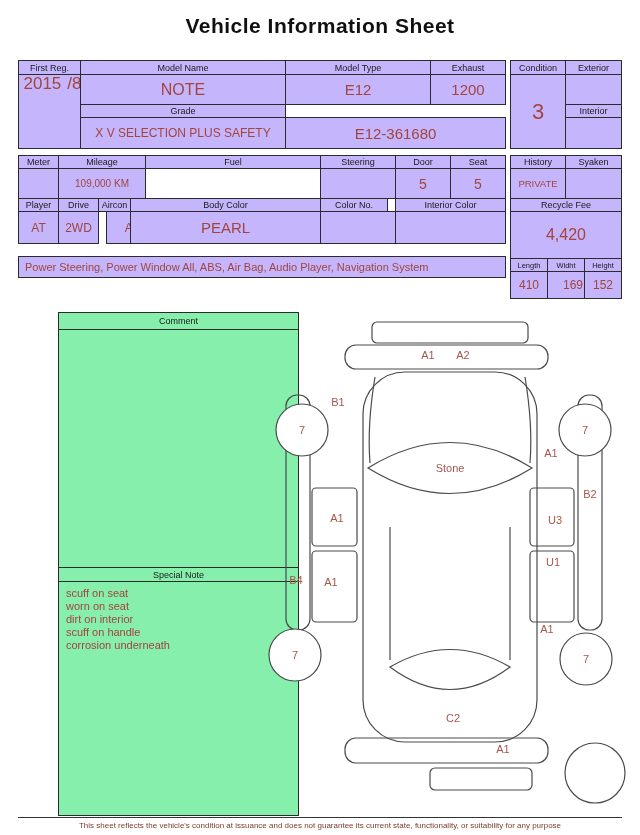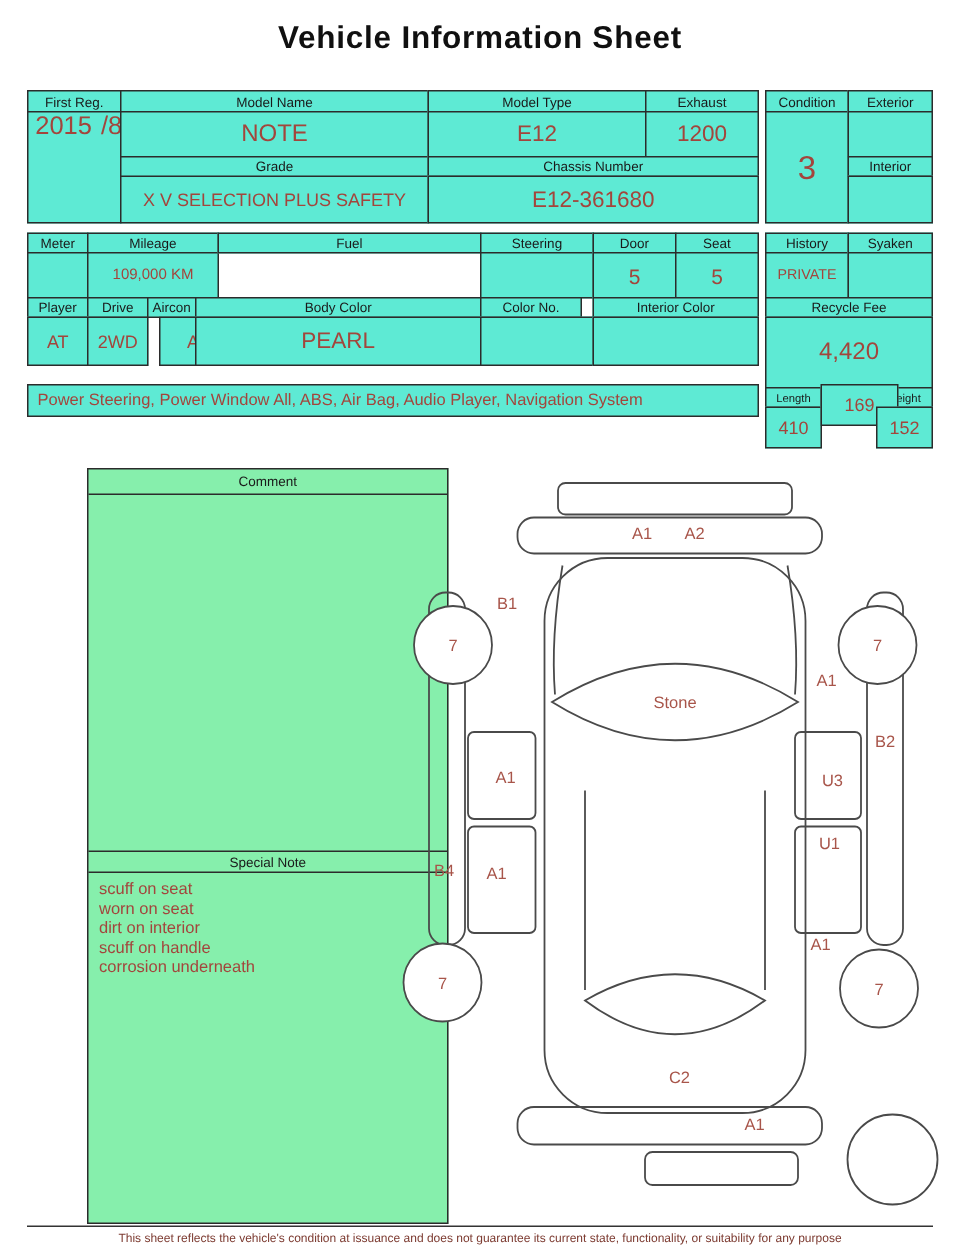--- a/index.html
+++ b/index.html
@@ -6,21 +6,21 @@
     --red:#a3453c;
     --darkred:#7c3a30;
     --ink:#1a1a1a;
     --line:#2b2b2b;
   }
   *{margin:0;padding:0;box-sizing:border-box;}
   body{background:#fff;font-family:"Liberation Sans",sans-serif;}
   #sheet{position:relative;width:640px;height:835px;background:#fff;overflow:hidden;}
   .title{position:absolute;left:0;top:14px;width:640px;text-align:center;
          font-size:21px;font-weight:bold;color:#101010;letter-spacing:.5px;}
-  .cell{position:absolute;border:1px solid var(--line);background:#5eead4;
+  .cell{position:absolute;border:1px solid var(--line);background:#c4b5fd;
         display:flex;align-items:center;justify-content:center;}
   .hdr{font-size:9px;color:var(--ink);}
   .hdr-sm{font-size:7.5px;color:var(--ink);}
   .val{color:var(--red);font-size:13px;}
   .left{justify-content:flex-start;padding-left:6px;}
   .col{flex-direction:row;align-items:flex-start;justify-content:center;padding-left:6px;line-height:1.05;}
   .f10{font-size:10px;} .f11{font-size:11px;} .f12{font-size:12px;}
   .f14{font-size:14px;} .f15{font-size:15px;} .f16{font-size:16px;}
   .f17{font-size:17px;} .f22{font-size:22px;}
   .box{position:absolute;border:1px solid var(--line);background:#86efac;margin-left:40px;}
@@ -50,21 +50,20 @@
     <span style="margin-left:6px">/8</span>
   </div>
   <div class="cell hdr" style="left:80px;top:60px;width:206px;height:15px">Model Name</div>
   <div class="cell val f16" style="left:80px;top:74px;width:206px;height:31px">NOTE</div>
   <div class="cell hdr" style="left:285px;top:60px;width:146px;height:15px">Model Type</div>
   <div class="cell val f15" style="left:285px;top:74px;width:146px;height:31px">E12</div>
   <div class="cell hdr" style="left:430px;top:60px;width:76px;height:15px">Exhaust</div>
   <div class="cell val f15" style="left:430px;top:74px;width:76px;height:31px">1200</div>
   <div class="cell val f12" style="left:80px;top:117px;width:206px;height:32px">X V SELECTION PLUS SAFETY</div>
   <div class="cell hdr" style="left:80px;top:104px;width:206px;height:14px">Grade</div>
-  <div class="cell hdr" style="left:285px;top:104px;width:221px;height:14px">Chassis Number</div>
   <div class="cell val f15" style="left:285px;top:117px;width:221px;height:32px">E12-361680</div>
 
   <div class="cell hdr" style="left:510px;top:60px;width:56px;height:15px">Condition</div>
   <div class="cell val f22" style="left:510px;top:74px;width:56px;height:75px">3</div>
   <div class="cell hdr" style="left:565px;top:60px;width:57px;height:15px">Exterior</div>
   <div class="cell val" style="left:565px;top:74px;width:57px;height:31px"></div>
   <div class="cell hdr" style="left:565px;top:104px;width:57px;height:14px">Interior</div>
   <div class="cell val" style="left:565px;top:117px;width:57px;height:32px"></div>
 
   <div class="cell hdr" style="left:18px;top:155px;width:41px;height:14px">Meter</div>
@@ -97,21 +96,21 @@
   <div class="cell hdr" style="left:510px;top:155px;width:56px;height:14px">History</div>
   <div class="cell val" style="left:510px;top:168px;width:56px;height:31px;font-size:9.5px">PRIVATE</div>
   <div class="cell hdr" style="left:565px;top:155px;width:57px;height:14px">Syaken</div>
   <div class="cell val" style="left:565px;top:168px;width:57px;height:31px"></div>
   <div class="cell hdr" style="left:510px;top:198px;width:112px;height:14px">Recycle Fee</div>
   <div class="cell val f16" style="left:510px;top:211px;width:112px;height:48px">4,420</div>
   <div class="cell hdr-sm" style="left:510px;top:258px;width:38px;height:14px">Length</div>
   <div class="cell hdr-sm" style="left:547px;top:258px;width:38px;height:14px">Widht</div>
   <div class="cell hdr-sm" style="left:584px;top:258px;width:38px;height:14px">Height</div>
   <div class="cell val f12" style="left:510px;top:271px;width:38px;height:28px">410</div>
-  <div class="cell val f12" style="left:547px;top:256px;width:52px;height:28px">169</div>
+  <div class="cell val f12" style="left:547px;top:271px;width:52px;height:28px">169</div>
   <div class="cell val f12" style="left:584px;top:271px;width:38px;height:28px">152</div>
 
   <div class="box" style="left:18px;top:312px;width:241px;height:504px">
     <div class="cm-hdr">Comment</div>
     <div class="sn-hdr">Special Note</div>
     <div class="notes">
       <div>scuff on seat</div>
       <div>worn on seat</div>
       <div>dirt on interior</div>
       <div>scuff on handle</div>

